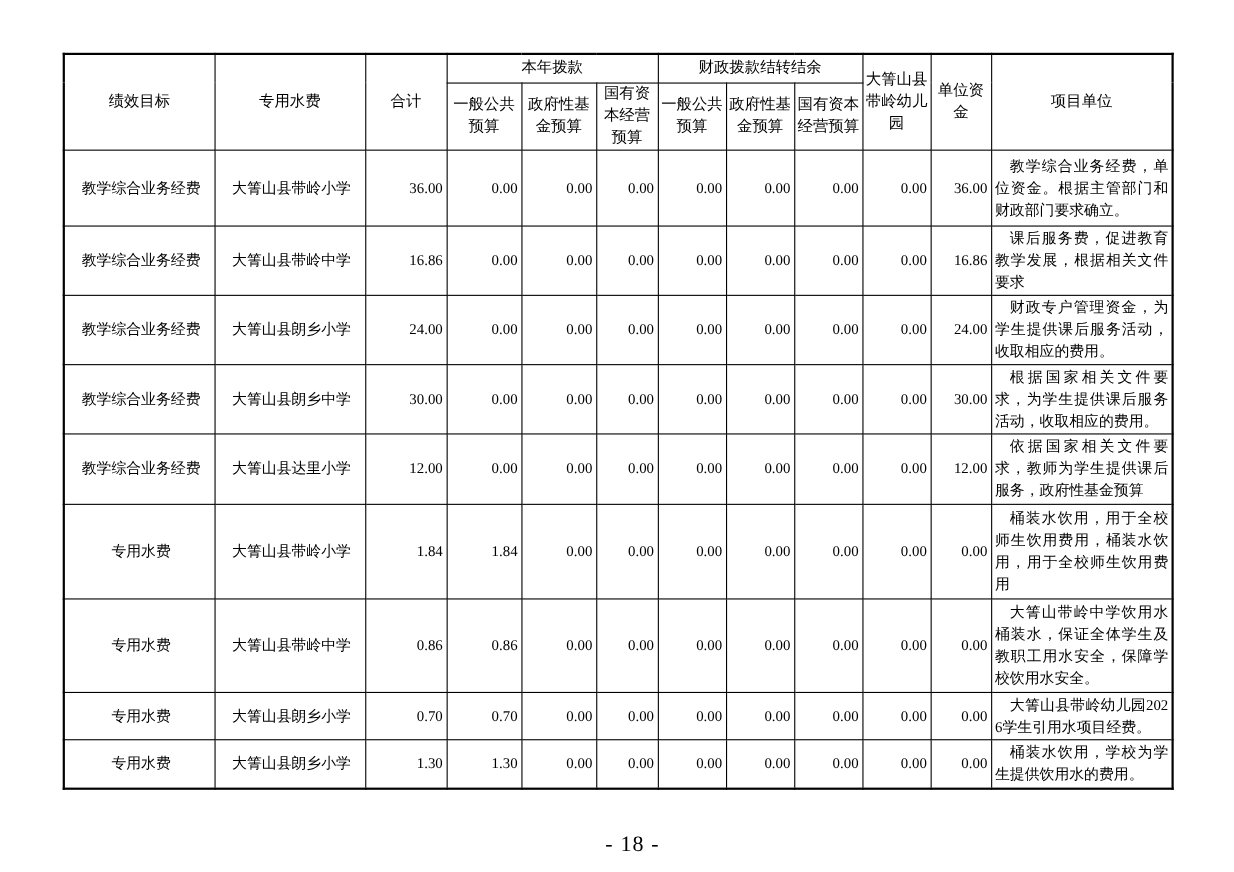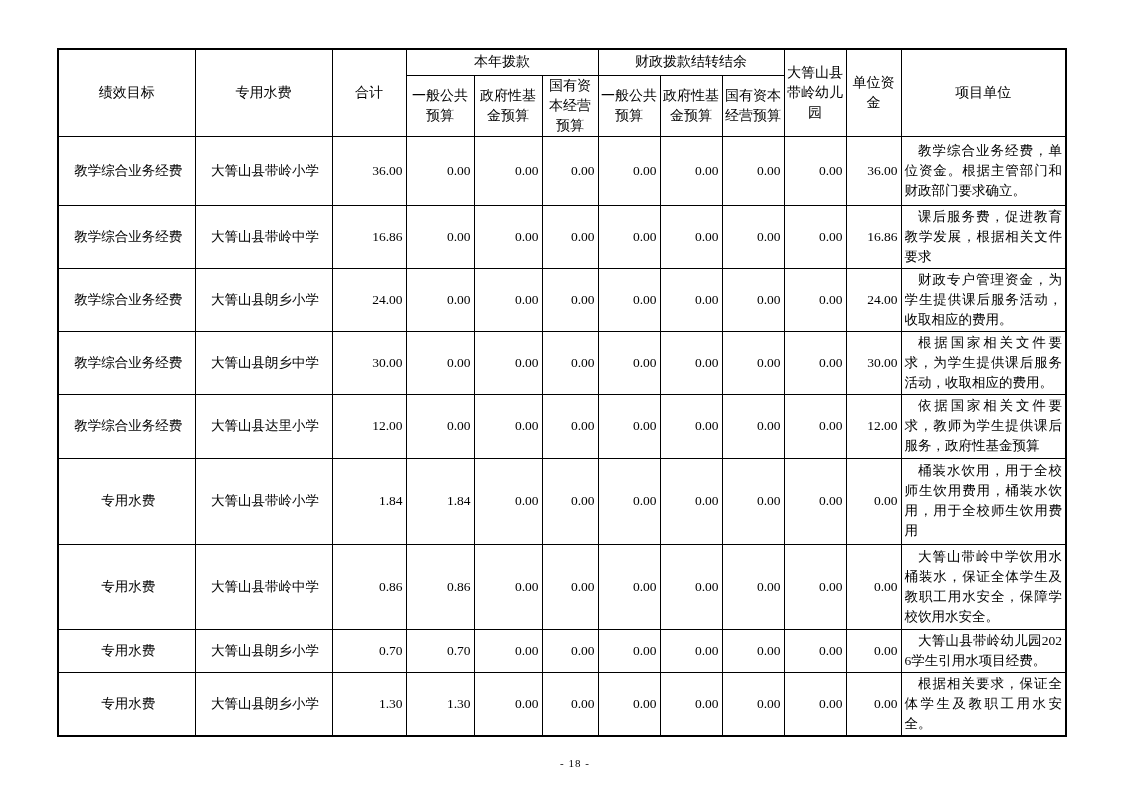--- a/index.html
+++ b/index.html
@@ -52,21 +52,21 @@
     text-indent:1em;
     line-height:20px;
   }
   tr.h-group{height:26px;}
   tr.h-sub{height:41px;}
   .page-number{
     position:absolute;
     left:0;right:0;
     top:757px;
     text-align:center;
-    font-size:11px;
+    font-size:20px;
     letter-spacing:1px;
     margin-left:28px;
   }
 </style>
 </head>
 <body>
 
 <div class="page">
   <div class="table-wrap">
     <table class="budget">
@@ -222,19 +222,19 @@
             <td class="c-project_unit">大箐山县朗乡小学</td>
             <td class="c-total num">1.30</td>
             <td class="c-cy_general num">1.30</td>
             <td class="c-cy_gov_fund num">0.00</td>
             <td class="c-cy_state_capital num">0.00</td>
             <td class="c-co_general num">0.00</td>
             <td class="c-co_gov_fund num">0.00</td>
             <td class="c-co_state_capital num">0.00</td>
             <td class="c-special_account num">0.00</td>
             <td class="c-unit_funds num">0.00</td>
-            <td class="c-performance_goal">根据相关要求，保证全体学生及教职工用水安全。</td>
+            <td class="c-performance_goal">桶装水饮用，学校为学生提供饮用水的费用。</td>
           </tr>
         </tbody>
     </table>
   </div>
   <div class="page-number">- 18 -</div>
 </div>
 
 </body></html>

